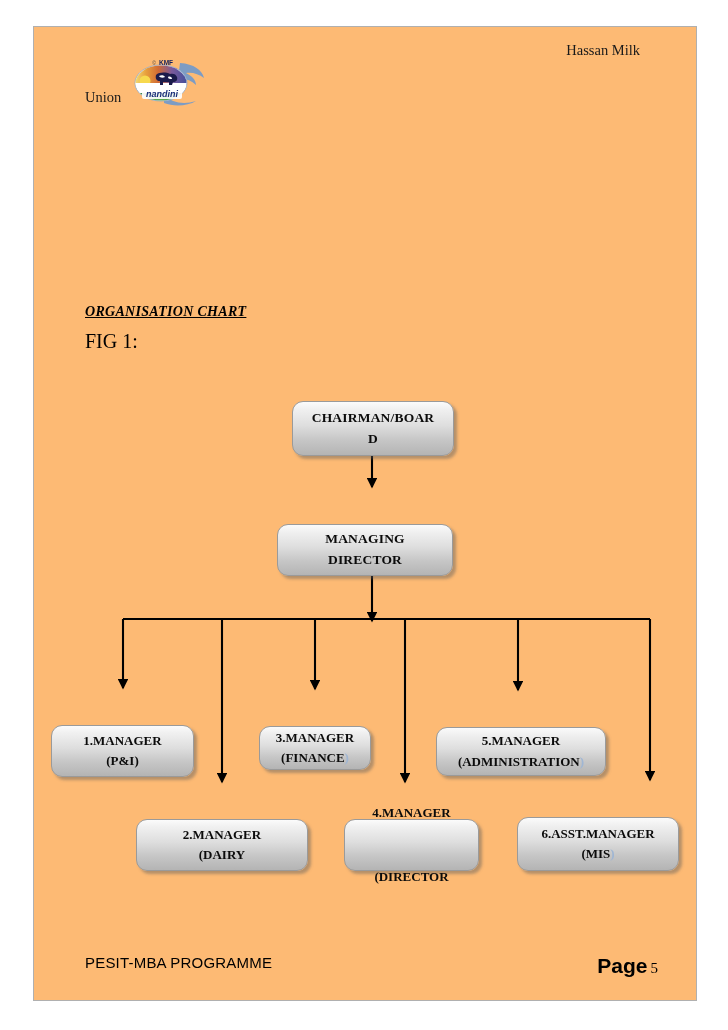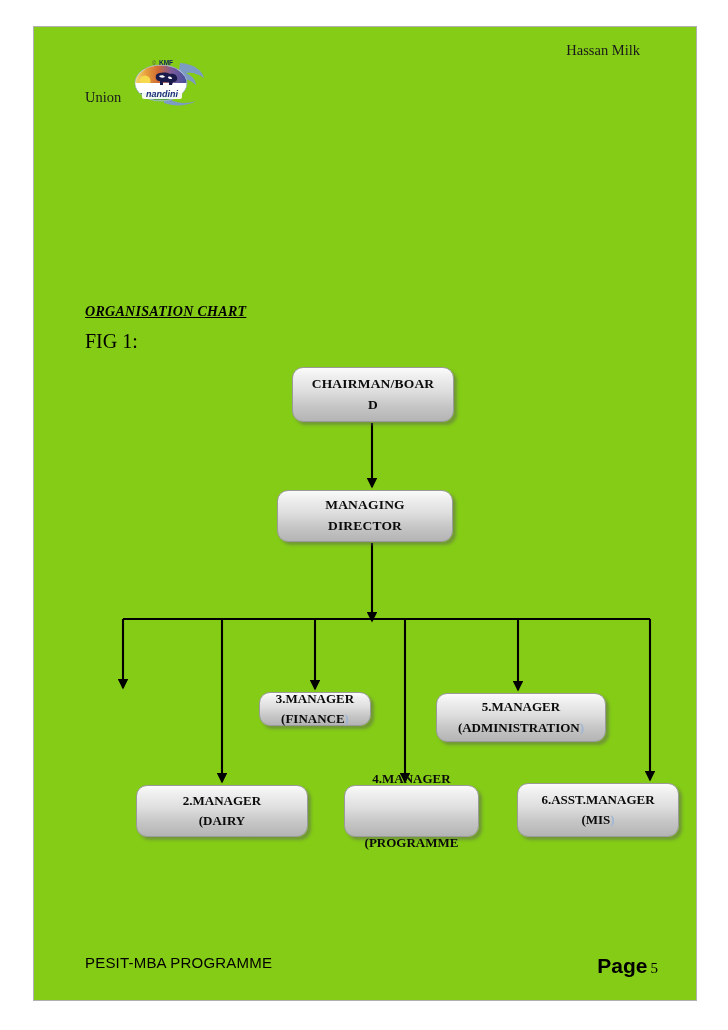--- a/index.html
+++ b/index.html
@@ -18,21 +18,21 @@
 
   
   #page-sheet {
     position: absolute;
     left: 33px;
     top: 26px;
     width: 664px;
     height: 975px;
     border: 1px solid #b0b0b0;
     box-sizing: border-box;
-    background: #84cc16;
+    background: #fdba74;
   }
 
   
   #doc-header {
     position: absolute;
     left: 0;
     top: 0;
     width: 100%;
     height: 110px;
   }
@@ -117,20 +117,21 @@
                 #b4b4b4 100%);
     box-shadow: 3px 3px 3px rgba(90,90,90,0.45);
     display: flex;
     flex-direction: column;
     align-items: center;
     justify-content: center;
     text-align: center;
     font-weight: bold;
     color: #0b0b0b;
     line-height: 1.55;
+    margin-top: 34px;
   }
   .node .line1, .node .line2 { display: block; width: 100%; }
   .node .paren-fade { color: #9fb6d4; }
 
   #node-chairman {
     left: 258px; top: 340px;
     width: 162px; height: 55px;
     font-size: 13.5px;
     letter-spacing: .2px;
   }
@@ -140,21 +141,21 @@
     font-size: 13.5px;
     letter-spacing: .2px;
   }
   #node-mgr-pi {
     left: 17px; top: 664px;
     width: 143px; height: 52px;
     font-size: 13px;
   }
   #node-mgr-finance {
     left: 225px; top: 665px;
-    width: 112px; height: 34px;
+    width: 112px; height: 44px;
     font-size: 13px;
   }
   #node-mgr-admin {
     left: 402px; top: 666px;
     width: 170px; height: 49px;
     font-size: 13px;
   }
   #node-mgr-dairy {
     left: 102px; top: 758px;
     width: 172px; height: 52px;
@@ -309,39 +310,43 @@
     <div class="node" id="node-chairman">
       <span class="line1">CHAIRMAN/BOAR</span>
       <span class="line2">D</span>
     </div>
 
     <div class="node" id="node-md">
       <span class="line1">MANAGING</span>
       <span class="line2">DIRECTOR</span>
     </div>
 
+    <div class="node" id="node-mgr-pi">
+      <span class="line1">1.MANAGER</span>
+      <span class="line2">(P&amp;I)</span>
+    </div>
 
     <div class="node" id="node-mgr-finance">
       <span class="line1">3.MANAGER</span>
       <span class="line2"><span>(FINANCE</span><span class="paren-fade">)</span></span>
     </div>
 
     <div class="node" id="node-mgr-admin">
       <span class="line1">5.MANAGER</span>
       <span class="line2"><span>(ADMINISTRATION</span><span class="paren-fade">)</span></span>
     </div>
 
     <div class="node" id="node-mgr-dairy">
       <span class="line1">2.MANAGER</span>
       <span class="line2"><span>(DAIRY</span><span class="paren-fade"></span></span>
     </div>
 
     <div class="node" id="node-mgr-marketing">
       <span class="line1">4.MANAGER</span>
-      <span class="line2"><span>(PROGRAMME</span><span class="paren-fade"></span></span>
+      <span class="line2"><span>(DIRECTOR</span><span class="paren-fade"></span></span>
     </div>
 
     <div class="node" id="node-asst-mgr-mis">
       <span class="line1">6.ASST.MANAGER</span>
       <span class="line2"><span>(MIS</span><span class="paren-fade">)</span></span>
     </div>
   </div>
 
   <div id="doc-footer">
     <div id="footer-programme">PESIT-MBA PROGRAMME</div>

